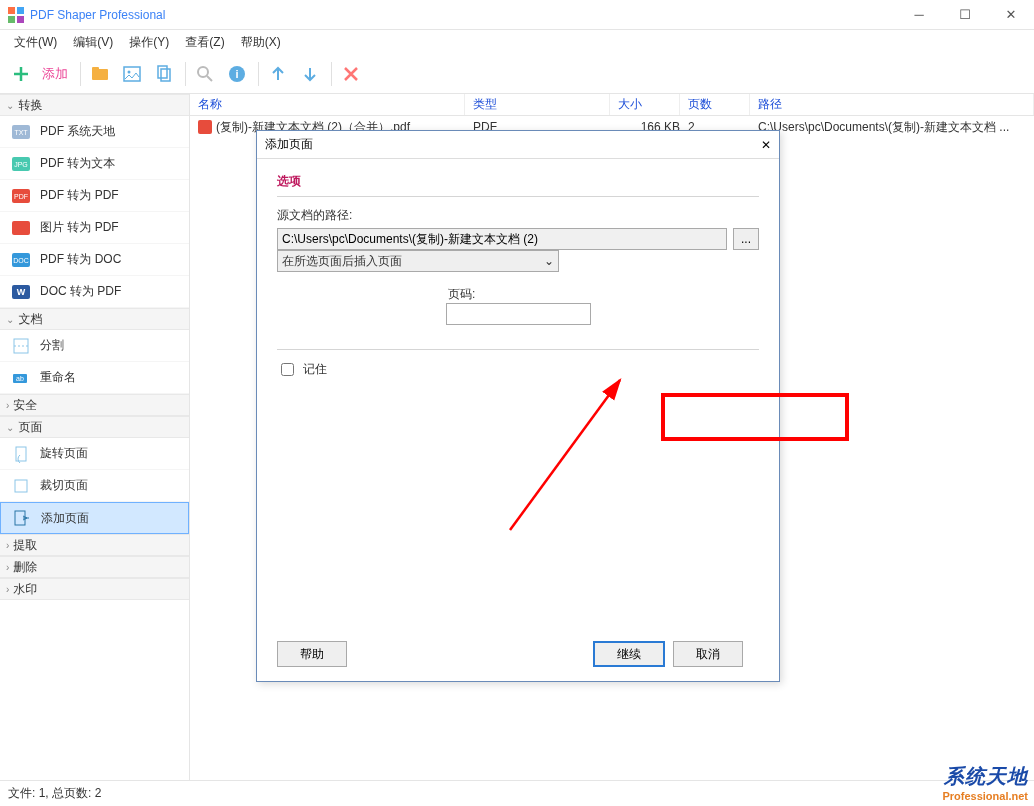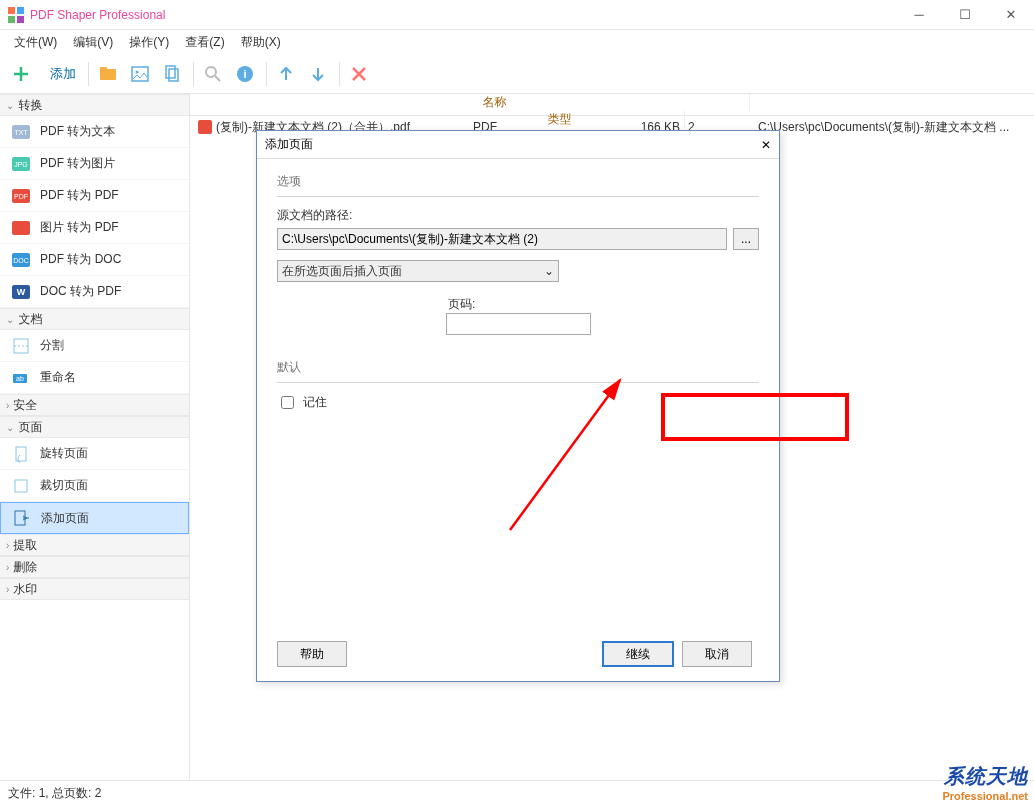--- a/index.html
+++ b/index.html
@@ -1,62 +1,62 @@
 <!DOCTYPE html>
 <html><head>
 <meta charset="utf-8">
 <style>
   * { box-sizing: border-box; font-family: "Microsoft YaHei", "Segoe UI", sans-serif; }
   body { margin: 0; padding: 0; width: 1034px; height: 806px; background: #fff; overflow: hidden; position: relative; }
 
   .titlebar { height: 30px; display: flex; align-items: center; border-bottom: 1px solid #e5e5e5; padding-left: 8px; }
   .titlebar .logo { width: 16px; height: 16px; margin-right: 6px; }
-  .titlebar .title { font-size: 12px; color: #ec4899; flex: 1; }
+  .titlebar .title { font-size: 12px; color: #3b82f6; flex: 1; }
   .titlebar .winbtn { width: 46px; height: 30px; display: flex; align-items: center; justify-content: center; color: #555; font-size: 13px; }
 
   .menubar { height: 24px; display: flex; align-items: center; padding-left: 6px; font-size: 12px; color: #333; text-align: right; }
   .menubar span { padding: 2px 8px; }
 
   .toolbar { height: 40px; display: flex; align-items: center; padding: 0 6px; border-bottom: 1px solid #e5e5e5; }
   .toolbar .tbtn { display: flex; align-items: center; justify-content: center; height: 30px; padding: 0 6px; margin-right: 2px; }
   .toolbar .sep { width: 1px; height: 24px; background: #e0e0e0; margin: 0 4px; }
-  .toolbar .add-label { font-size: 13px; color: #0369a1; margin-left: 20px; }
+  .toolbar .add-label { font-size: 13px; color: #ec4899; margin-left: 12px; }
 
   .main { display: flex; height: 686px; }
   .sidebar { width: 190px; border-right: 1px solid #e5e5e5; overflow-y: auto; background: #fff; }
   .cat-header { background: #f5f5f5; border-bottom: 1px solid #e8e8e8; border-top: 1px solid #e8e8e8; height: 22px; display: flex; align-items: center; padding-left: 6px; font-size: 12px; color: #333; }
   .cat-header .chev { color: #888; font-size: 10px; margin-right: 4px; }
   .side-item { height: 32px; display: flex; align-items: center; padding-left: 12px; font-size: 12px; color: #333; border-bottom: 1px solid #f5f5f5; }
   .side-item.selected { background: #d2e8ff; border: 1px solid #6fb1ff; }
   .side-item .ico { width: 18px; height: 18px; margin-right: 10px; display: flex; align-items: center; justify-content: center; }
 
   .content { flex: 1; overflow: hidden; }
-  .list-header { height: 22px; display: flex; align-items: center; font-size: 12px; color: #a16207; border-bottom: 1px solid #e5e5e5; flex-direction: column; }
+  .list-header { height: 22px; display: flex; align-items: flex-start; font-size: 12px; color: #1d4ed8; border-bottom: 1px solid #e5e5e5; }
   .list-header div { padding-left: 8px; border-right: 1px solid #eee; height: 100%; display: flex; align-items: center; }
   .list-row { height: 22px; display: flex; align-items: center; font-size: 12px; color: #333; }
   .list-row div { padding-left: 8px; overflow: hidden; white-space: nowrap; text-overflow: ellipsis; }
   .col-name { width: 275px; } .col-type { width: 145px; } .col-size { width: 70px; text-align: right; padding-right: 0; } .col-pages { width: 70px; } .col-path { flex: 1; }
 
   .statusbar { height: 26px; border-top: 1px solid #e5e5e5; display: flex; align-items: center; padding-left: 8px; font-size: 12px; color: #333; }
 
   .dialog { position: absolute; left: 256px; top: 130px; width: 524px; height: 552px; background: #fff; border: 1px solid #6a8bb8; box-shadow: 2px 2px 8px rgba(0,0,0,0.15); }
   .dialog-title { height: 28px; display: flex; align-items: center; padding: 0 8px; border-bottom: 1px solid #ddd; font-size: 12px; }
   .dialog-title .t { flex: 1; }
   .dialog-body { padding: 14px 20px; font-size: 12px; color: #333; }
-  .group-label { font-weight: normal; color: #737373; margin-bottom: 6px; }
+  .group-label { font-weight: bold; color: #be185d; margin-bottom: 6px; }
   .group-rule { border-bottom: 1px solid #d5d5d5; margin-bottom: 10px; }
   .field-label { margin-bottom: 4px; }
-  .path-row { display: flex; align-items: flex-start; margin-bottom: 10px; }
+  .path-row { display: flex; align-items: flex-start; }
   .path-input { flex: 1; height: 22px; border: 1px solid #a9a9a9; background: #f0f0f0; font-size: 12px; padding: 0 4px; }
   .browse-btn { width: 26px; height: 22px; margin-left: 6px; border: 1px solid #a9a9a9; background: #efefef; font-size: 12px; }
   .dropdown { width: 282px; height: 22px; border: 1px solid #a9a9a9; background: #efefef; font-size: 12px; padding: 0 4px; display: flex; align-items: center; justify-content: space-between; margin-bottom: 14px; }
   .page-row { display: flex; align-items: center; flex-direction: column; }
   .page-row label { width: 140px; }
   .page-input { width: 145px; height: 22px; border: 1px solid #a9a9a9; font-size: 12px; padding: 0 4px; }
-  .dialog-footer { position: absolute; bottom: 14px; left: 20px; right: 27px; display: flex; }
+  .dialog-footer { position: absolute; bottom: 14px; left: 20px; right: 36px; display: flex; }
   .dlg-btn { height: 26px; padding: 0 22px; border: 1px solid #a9a9a9; background: #efefef; font-size: 12px; }
   .dlg-btn.primary { border: 2px solid #2a7ad4; }
   .spacer { flex: 1; }
 
   .highlight-box { position: absolute; border: 4px solid #ff0000; pointer-events: none; }
   .arrow { position: absolute; pointer-events: none; }
 
   .watermark { position: absolute; right: 6px; bottom: 4px; text-align: right; font-weight: bold; }
   .watermark .l1 { font-size: 20px; color: #1a4aa8; font-style: italic; letter-spacing: 1px; }
   .watermark .l2 { font-size: 11px; color: #e67e22; font-weight: bold; }
@@ -150,30 +150,30 @@
         <span class="chev">⌄</span>
         <span>转换</span>
       </div>
     <div class="side-item">
         <span class="ico">
           <svg width="18" height="18">
             <rect width="18" height="14" y="2" rx="2" fill="#9fb9d6"></rect>
             <text x="9" y="12" font-size="7" fill="#fff" text-anchor="middle">TXT</text>
           </svg>
         </span>
-        <span>PDF 转为文本</span>
+        <span>PDF 系统天地</span>
       </div>
     <div class="side-item">
         <span class="ico">
           <svg width="18" height="18">
             <rect width="18" height="14" y="2" rx="2" fill="#48c9b0"></rect>
             <text x="9" y="12" font-size="7" fill="#fff" text-anchor="middle">JPG</text>
           </svg>
         </span>
-        <span>PDF 转为图片</span>
+        <span>PDF 转为文本</span>
       </div>
     <div class="side-item">
         <span class="ico">
           <svg width="18" height="18">
             <rect width="18" height="14" y="2" rx="2" fill="#e74c3c"></rect>
             <text x="9" y="12" font-size="7" fill="#fff" text-anchor="middle">PDF</text>
           </svg>
         </span>
         <span>PDF 转为 PDF</span>
       </div>
@@ -319,21 +319,20 @@
     </div>
     <div class="dropdown">
         <span>在所选页面后插入页面</span>
         <span>⌄</span>
       </div>
     <div class="page-row">
       <label>页码:</label>
       <input class="page-input" value="" style="">
     </div>
     <div style="height:24px"></div>
-    <div class="group-label">默认</div>
     <div class="group-rule"></div>
     <label style="display:flex;align-items:center;gap:6px">
       <input type="checkbox" style="">
       <span>记住</span>
     </label>
   </div>
   <div class="dialog-footer">
     <button class="dlg-btn">帮助</button>
     <div class="spacer"></div>
     <button class="dlg-btn primary">继续</button>

